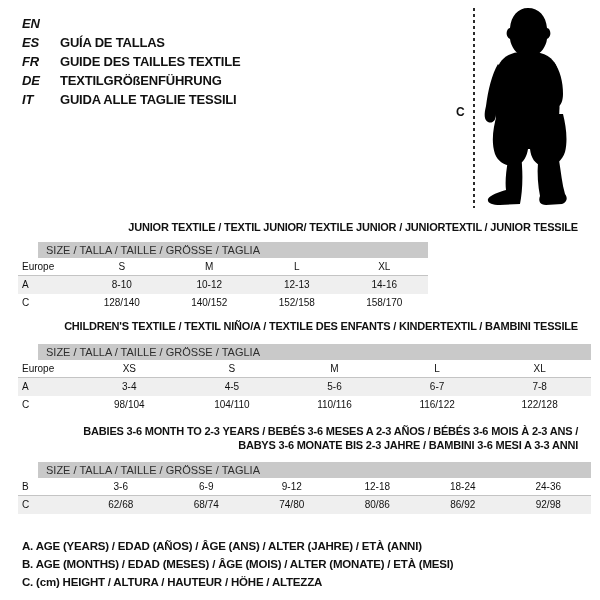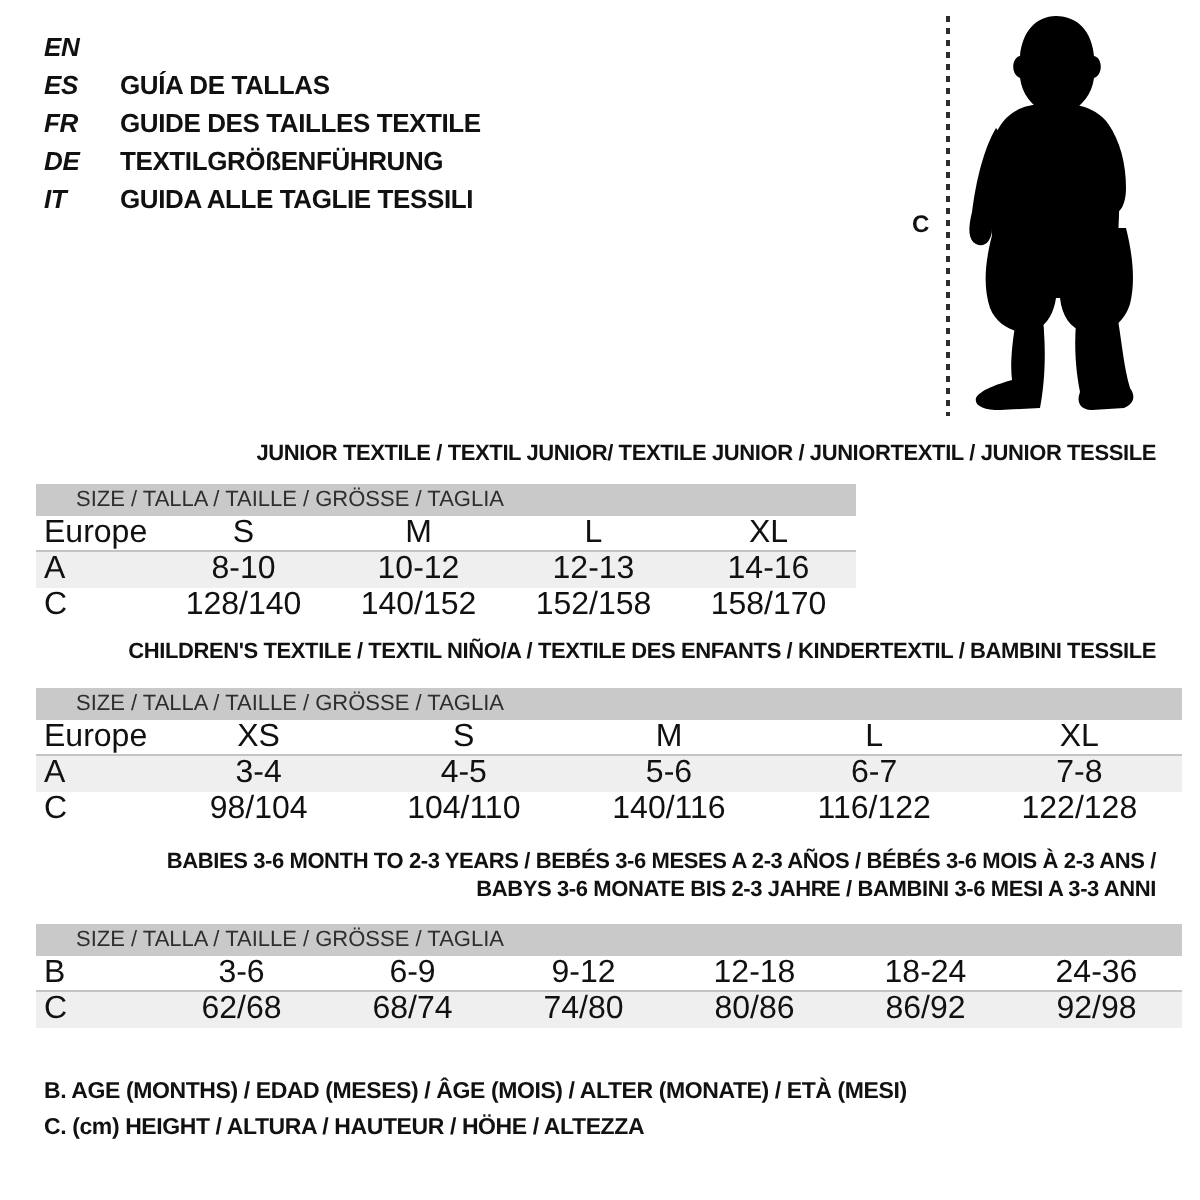--- a/index.html
+++ b/index.html
@@ -17,29 +17,29 @@
   .lang-code{width:38px;font-style:italic;}
   .baby-svg{position:absolute;left:482px;top:4px;}
   .measure-line{position:absolute;left:473px;top:8px;width:2px;height:200px;
     background:repeating-linear-gradient(to bottom,#2b2b2b 0 3px,transparent 3px 6px);}
   .measure-label{position:absolute;left:456px;top:105px;font-size:12px;font-weight:bold;}
   
   .sections{margin-left:18px;margin-top:112px;width:573px;}
   .size-section .section-title{
     padding-left:4px;font-size:11px;font-weight:bold;letter-spacing:-0.2px;line-height:13.5px;max-width:560px;text-align:right;
   }
-  .size-bar{background:var(--bar);height:16px;line-height:16px;font-size:11px;padding-left:20px;color:#2e2e2e;}
+  .size-bar{background:var(--bar);height:16px;line-height:16px;font-size:11px;padding-left:8px;color:#2e2e2e;margin-left:20px;}
   .size-table{width:573px;}
   .size-section:nth-child(1) .size-table{width:410px;}
   .size-section:nth-child(1) .section-title{margin-bottom:7px;}
   .size-section:nth-child(2){margin-top:8px;}
   .size-section:nth-child(2) .section-title{margin-bottom:11px;}
   .size-section:nth-child(3){margin-top:11px;}
   .size-section:nth-child(3) .section-title{margin-bottom:10px;}
-  .t-row{display:flex;height:18px;line-height:18px;font-size:16px;}
+  .t-row{display:flex;height:18px;line-height:18px;font-size:10px;}
   .t-row.shaded{background:var(--shade);}
   .t-row.first{border-bottom:1px solid var(--div);}
   .t-label{width:60px;padding-left:4px;text-align:left;}
   .t-cell{flex:1;text-align:center;}
   
   .footnotes{margin:23px 0 0 22px;}
   .footnote{font-size:11.5px;font-weight:bold;line-height:18px;letter-spacing:-0.2px;}
 </style>
 </head>
 <body>
@@ -129,21 +129,21 @@
           <span class="t-cell">3-4</span>
           <span class="t-cell">4-5</span>
           <span class="t-cell">5-6</span>
           <span class="t-cell">6-7</span>
           <span class="t-cell">7-8</span>
         </div>
         <div class="t-row">
           <span class="t-label">C</span>
           <span class="t-cell">98/104</span>
           <span class="t-cell">104/110</span>
-          <span class="t-cell">140/116</span>
+          <span class="t-cell">110/116</span>
           <span class="t-cell">116/122</span>
           <span class="t-cell">122/128</span>
         </div>
       </div>
     </section>
     <section class="size-section">
       <div class="section-title">
         <div class="title-line">BABIES 3-6 MONTH TO 2-3 YEARS / BEBÉS 3-6 MESES A 2-3 AÑOS / BÉBÉS 3-6 MOIS À 2-3 ANS /</div>
         <div class="title-line">BABYS 3-6 MONATE BIS 2-3 JAHRE / BAMBINI 3-6 MESI A 3-3 ANNI</div>
       </div>
@@ -165,15 +165,16 @@
           <span class="t-cell">74/80</span>
           <span class="t-cell">80/86</span>
           <span class="t-cell">86/92</span>
           <span class="t-cell">92/98</span>
         </div>
       </div>
     </section>
   </div>
 
 <div class="footnotes">
+    <div class="footnote">A. AGE (YEARS) / EDAD (AÑOS) / ÂGE (ANS) / ALTER (JAHRE) / ETÀ (ANNI)</div>
     <div class="footnote">B. AGE (MONTHS) / EDAD (MESES) / ÂGE (MOIS) / ALTER (MONATE) / ETÀ (MESI)</div>
     <div class="footnote">C. (cm) HEIGHT / ALTURA / HAUTEUR / HÖHE / ALTEZZA</div>
   </div>
 
 </body></html>

